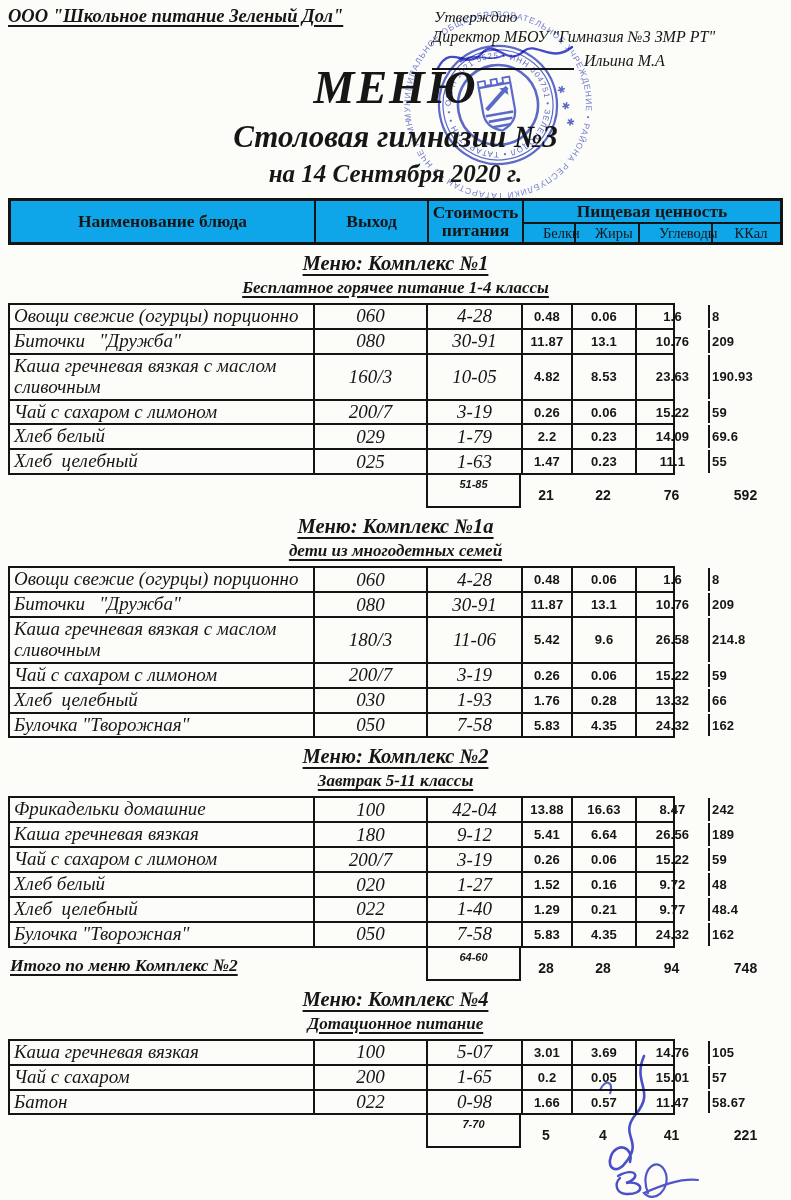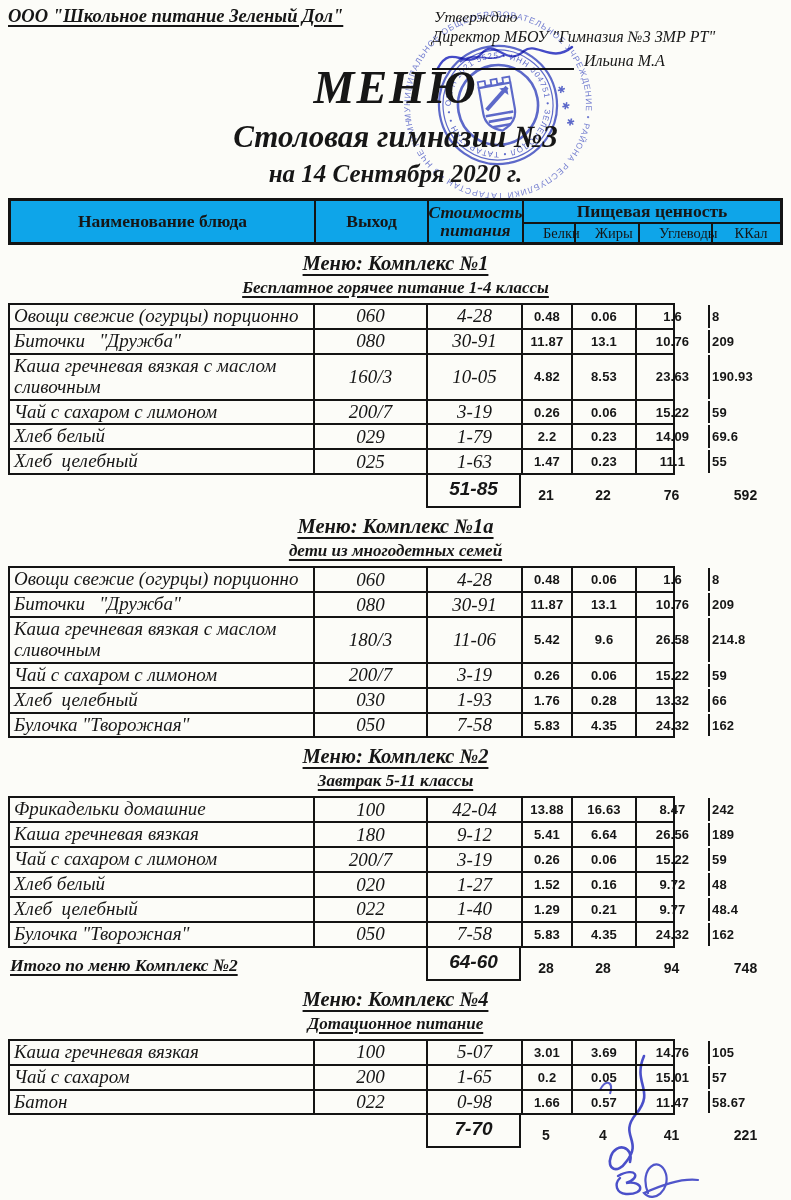--- a/index.html
+++ b/index.html
@@ -23,21 +23,21 @@
   .stamp{position:absolute;left:398px;top:5px;transform:rotate(-10deg);opacity:.82;mix-blend-mode:multiply;pointer-events:none;}
   .sig1{position:absolute;left:430px;top:38px;mix-blend-mode:multiply;pointer-events:none;}
   .sig2{position:absolute;left:548px;top:1028px;mix-blend-mode:multiply;pointer-events:none;}
   
   .content{position:absolute;left:0;top:198px;width:791px;}
   .htable{display:grid;grid-template-columns:303px 113px 95px 1fr;width:775px;margin-left:8px;
           border:3px solid #141414;box-sizing:border-box;height:47px;background:#0ea5e9;}
   .hcell{border-left:2px solid #141414;display:flex;align-items:center;justify-content:center;
          font-weight:bold;font-size:17.5px;}
   .hcell:first-child{border-left:none;}
-  .hprice{flex-direction:column;line-height:1.02;font-style:italic;}
+  .hprice{flex-direction:column;line-height:1.02;}
   .hnut{border-left:2px solid #141414;display:flex;flex-direction:column;}
   .hnut-top{height:21px;border-bottom:2px solid #141414;font-weight:bold;font-size:17.5px;
             display:flex;align-items:center;justify-content:center;}
   .hnut-cols{flex:1;display:grid;grid-template-columns:50px 64px 73px 1fr;}
   .hnut-col{border-left:2px solid #141414;font-size:14.5px;display:flex;align-items:center;padding-left:19px;}
   .hnut-col:first-child{border-left:none;}
   .hnut-col.kcal{justify-content:center;padding-left:9px;}
   
   .menu-section{margin-top:5px;}
   .sec-h{text-align:center;font-weight:bold;font-style:italic;font-size:20.5px;margin:7px 0 3px;}
@@ -49,21 +49,21 @@
   .drow + .drow{border-top:2px solid #141414;}
   .cell{border-left:2px solid #141414;min-height:22px;display:flex;align-items:center;justify-content:center;
         box-sizing:border-box;padding:0 2px;}
   .cell.name{border-left:none;justify-content:flex-start;font-style:italic;font-size:19px;line-height:1.1;padding:1px 4px;}
   .cell.out,.cell.price{font-style:italic;font-size:19px;}
   .cell.nut{font-family:"Liberation Sans",sans-serif;font-size:13px;font-weight:600;letter-spacing:.2px;}
   .trow{display:grid;grid-template-columns:418px 95px 50px 64px 73px 1fr;width:775px;margin-left:8px;min-height:33px;}
   .tlabel{font-weight:bold;font-style:italic;font-size:17.5px;padding:7px 0 0 2px;}
   .tlabel:not(:empty){text-decoration:underline;text-decoration-thickness:2px;text-underline-offset:3px;}
   .tprice{border:2.5px solid #141414;border-top:none;font-family:"Liberation Sans",sans-serif;
-          font-weight:bold;font-style:italic;font-size:19px;display:flex;justify-content:center;
+          font-weight:bold;font-style:italic;font-size:11px;display:flex;justify-content:center;
           align-items:flex-start;padding-top:3px;box-sizing:border-box;}
   .tnut{font-family:"Liberation Sans",sans-serif;font-weight:700;font-size:14px;text-align:center;padding-top:12px;}
   
   .footer{margin-top:14px;}
   .f-line{display:flex;align-items:flex-end;justify-content:flex-end;height:27px;
           font-style:italic;font-size:17.5px;}
 </style>
 </head>
 <body>
 

